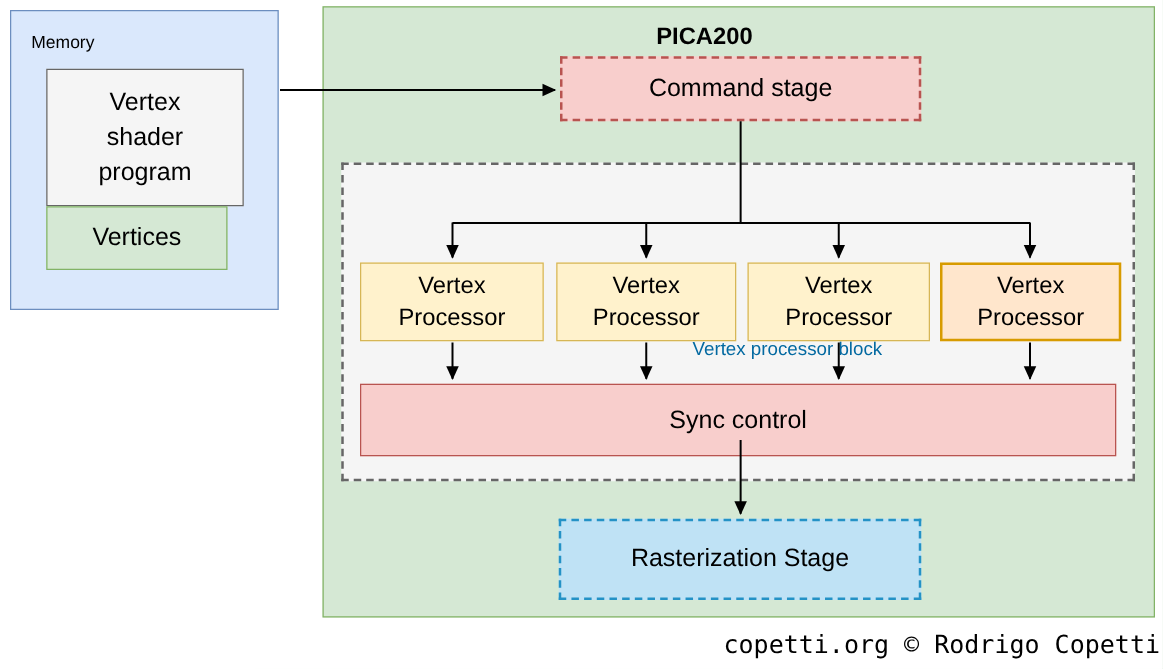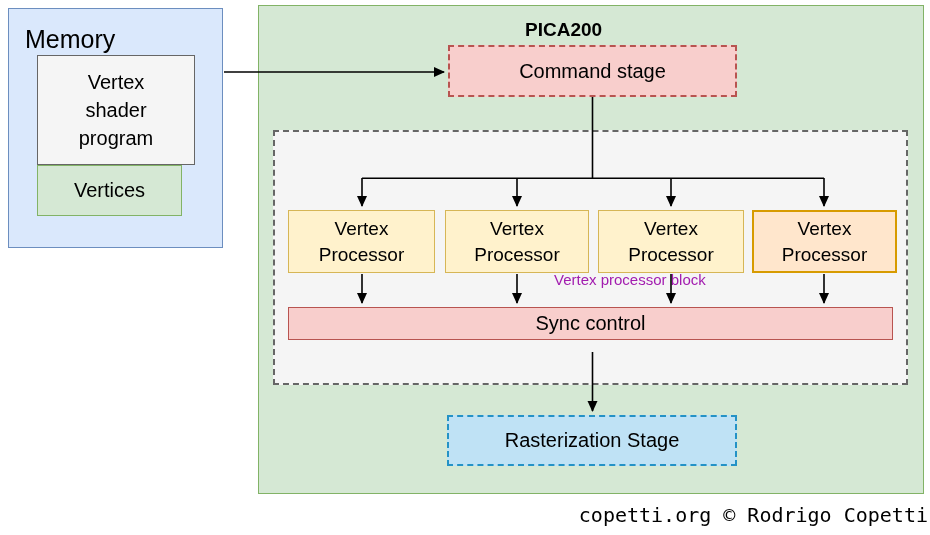--- a/index.html
+++ b/index.html
@@ -18,50 +18,50 @@
   }
   .box{
     position:absolute; box-sizing:border-box;
     display:flex; align-items:center; justify-content:center;
     text-align:center; white-space:pre-line;
   }
   .group-label{ position:absolute; white-space:nowrap; }
 
   #memory{ left:8px; top:8px; width:215px; height:240px;
     background:var(--blue-fill); border:1px solid var(--blue-border); }
-  #memory-label{ left:16px; top:16px; font-size:25px; }
+  #memory-label{ left:16px; top:16px; font-size:14px; }
   #vsp{ left:37px; top:55px; width:158px; height:110px;
     background:var(--gray-fill); border:1px solid var(--gray-border);
     font-size:20px; line-height:1.4; }
   #vertices{ left:37px; top:165px; width:145px; height:51px;
     background:var(--green-fill); border:1px solid var(--green-border); font-size:20px; }
 
   #pica{ left:258px; top:5px; width:666px; height:489px;
     background:var(--green-fill); border:1px solid var(--green-border); }
   #pica-label{ left:266px; top:13px; font-size:19px;font-weight:bold; }
 
   #command{ left:448px; top:45px; width:289px; height:52px;
     background:var(--red-fill); border:2px dashed var(--red-border); font-size:20px; }
 
   #vpb{ left:273px; top:130px; width:635px; height:255px;
     background:var(--gray-fill); border:2px dashed var(--gray-border); }
-  #vpb-label{ left:279px; top:139px; font-size:15px; color:#a21caf; }
+  #vpb-label{ left:279px; top:139px; font-size:15px; color:#0369a1; }
 
   .vp{ top:210px; height:63px; background:var(--yellow-fill);
     border:1px solid var(--yellow-border); font-size:19px; line-height:1.35; }
   #vp1{ left:288px; width:147px; }
   #vp2{ left:445px; width:144px; }
   #vp3{ left:598px; width:146px; }
   #vp4{ left:752px; width:145px;
     background:var(--orange-fill); border:2px solid var(--orange-border); }
 
-  #sync{ left:288px; top:307px; width:605px; height:33px;
+  #sync{ left:288px; top:307px; width:605px; height:58px;
     background:var(--red-fill); border:1px solid var(--red-border); font-size:20px; }
 
-  #raster{ left:447px; top:415px; width:290px; height:51px;
+  #raster{ left:447px; top:415px; width:290px; height:65px;
     background:var(--cyan-fill); border:2px dashed var(--cyan-border); font-size:20px; }
 
   #arrows{ position:absolute; left:0; top:0; width:930px; height:535px;
     pointer-events:none; }
   #arrows line{ stroke:#000; stroke-width:1.6; }
 
   #footer{ position:absolute; right:2px; top:503px;
     font-family:"DejaVu Sans Mono", monospace; font-size:20px; white-space:nowrap; }
 </style>
 </head>

